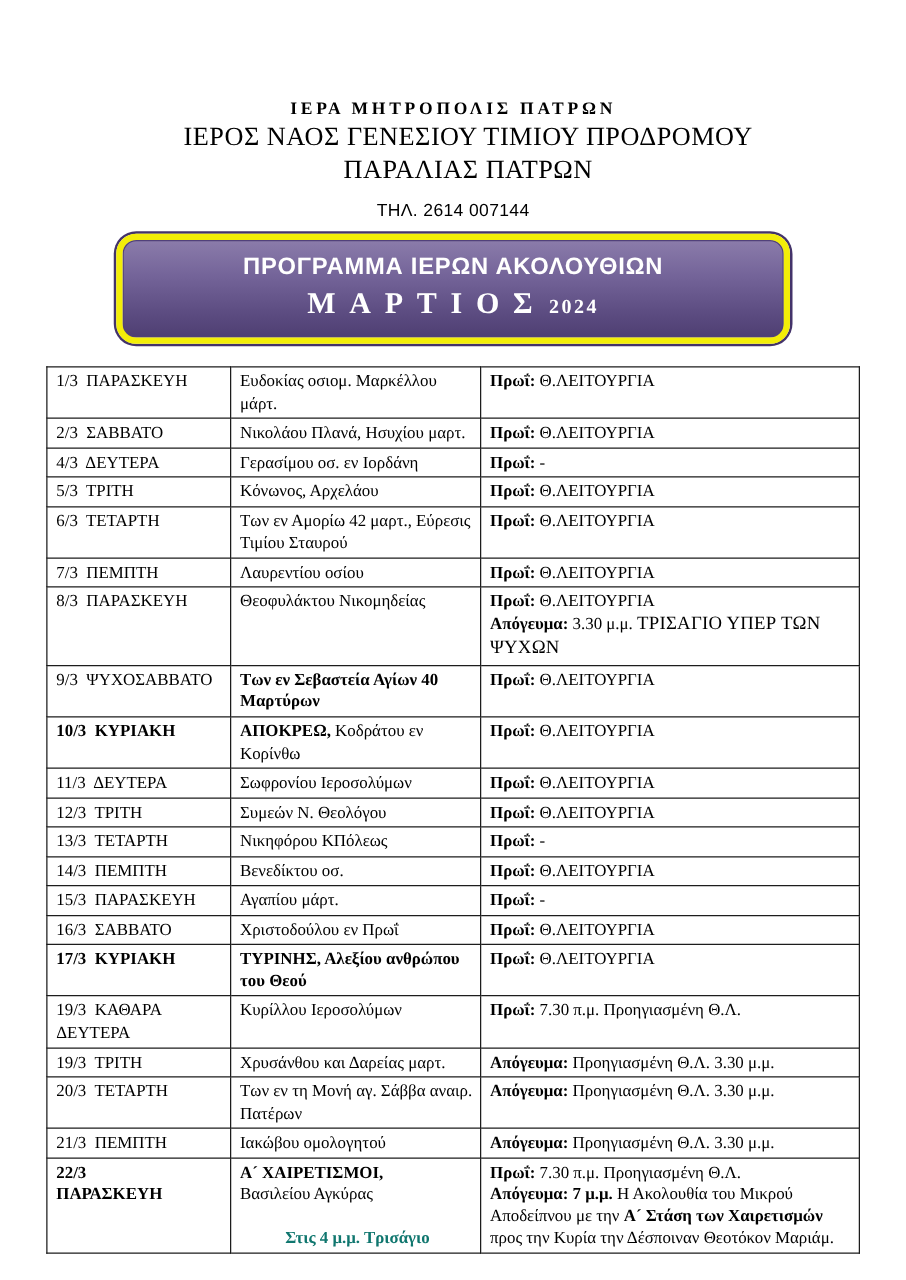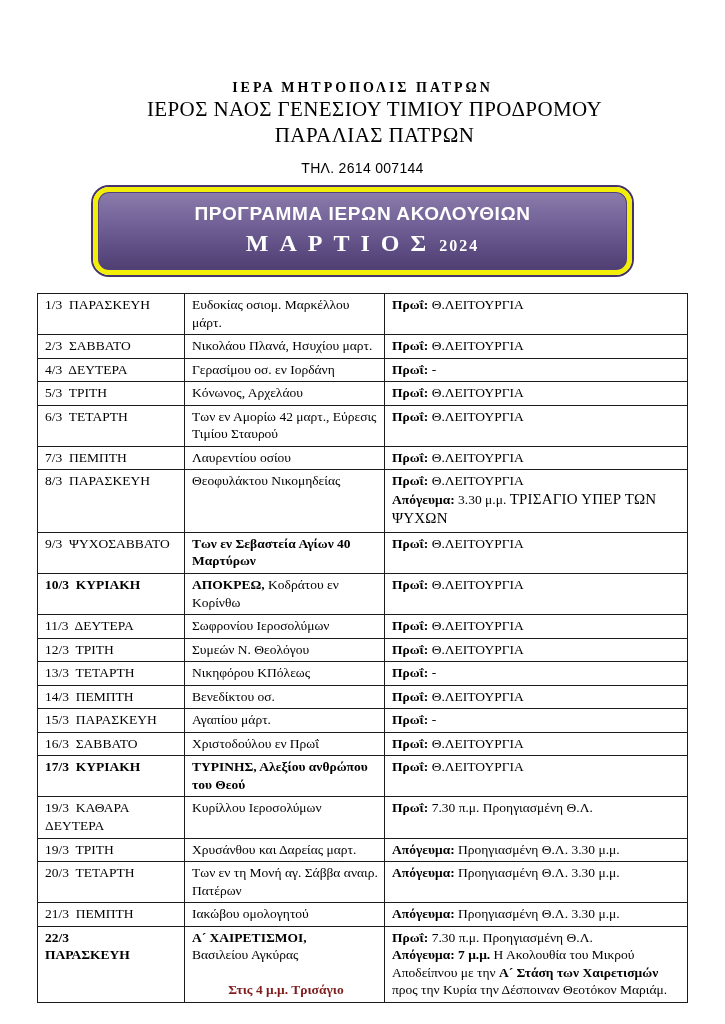--- a/index.html
+++ b/index.html
@@ -25,21 +25,21 @@
   .banner-year{font-weight:bold;font-size:16px;letter-spacing:2px;color:#fff;margin-left:-2px;}
 
   
   table.schedule{width:650px;margin:18px auto 12px;border-collapse:collapse;table-layout:fixed;}
   table.schedule td{border:1.6px solid #1c1c1c;vertical-align:top;
     padding:2px 4px 3px 7px;font-size:13.5px;line-height:1.3;}
   td.c1{width:147px;}
   td.c2{width:200px;}
   td.c3{width:303px;padding-right:2px;}
   .b{font-weight:bold;}
-  .purple{color:#7f1d1d;}
+  .purple{color:#0f766e;}
   .small{font-size:15px;letter-spacing:0.2px;}
   .line{min-height:0;}
   .center{text-align:center;}
   td.sp{padding-bottom:10px;}
 </style>
 </head>
 <body>
 
 <div class="page">
 

